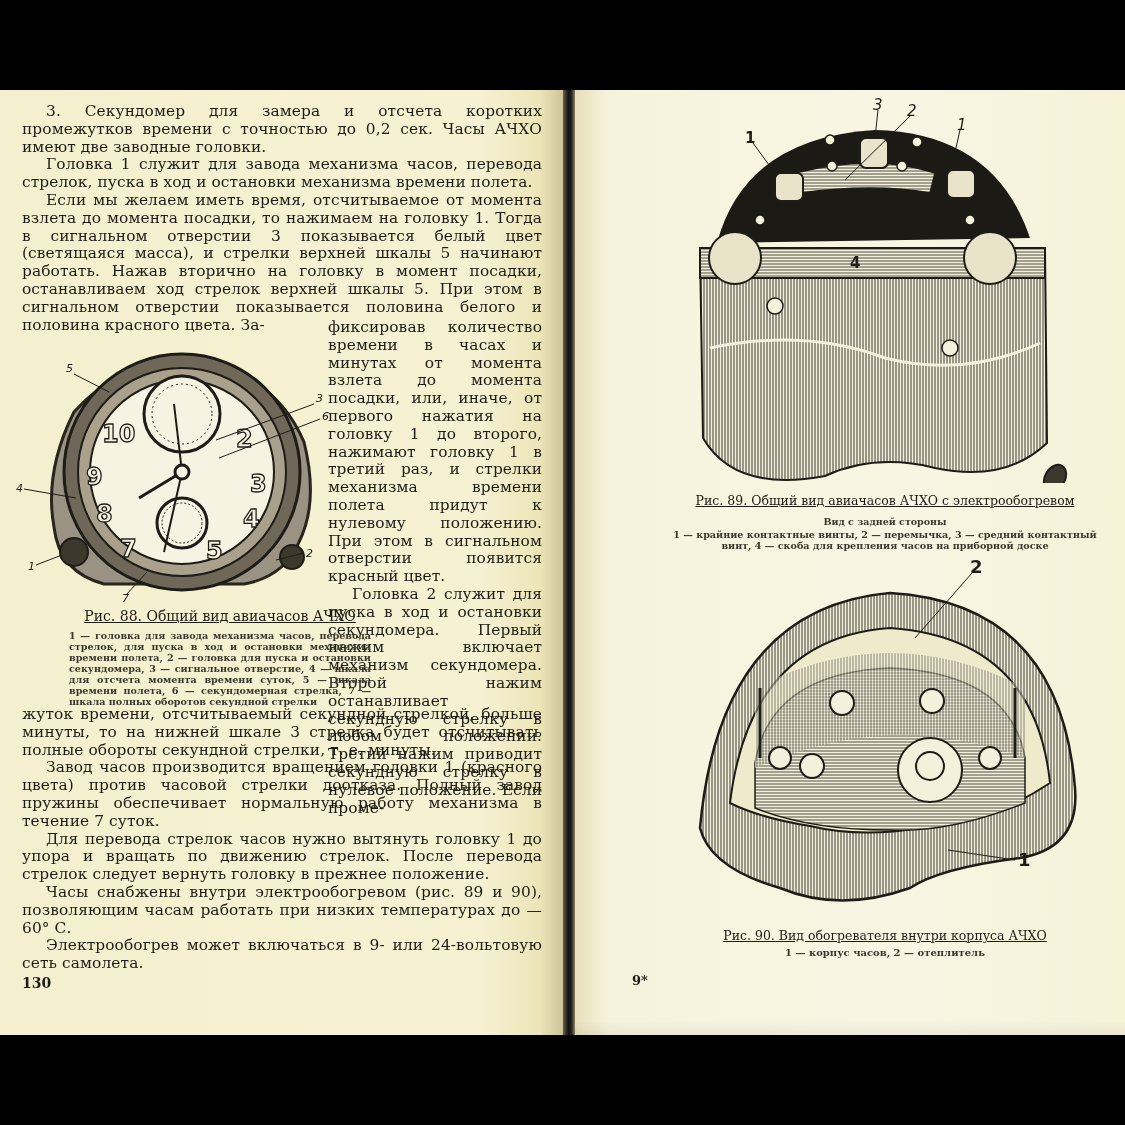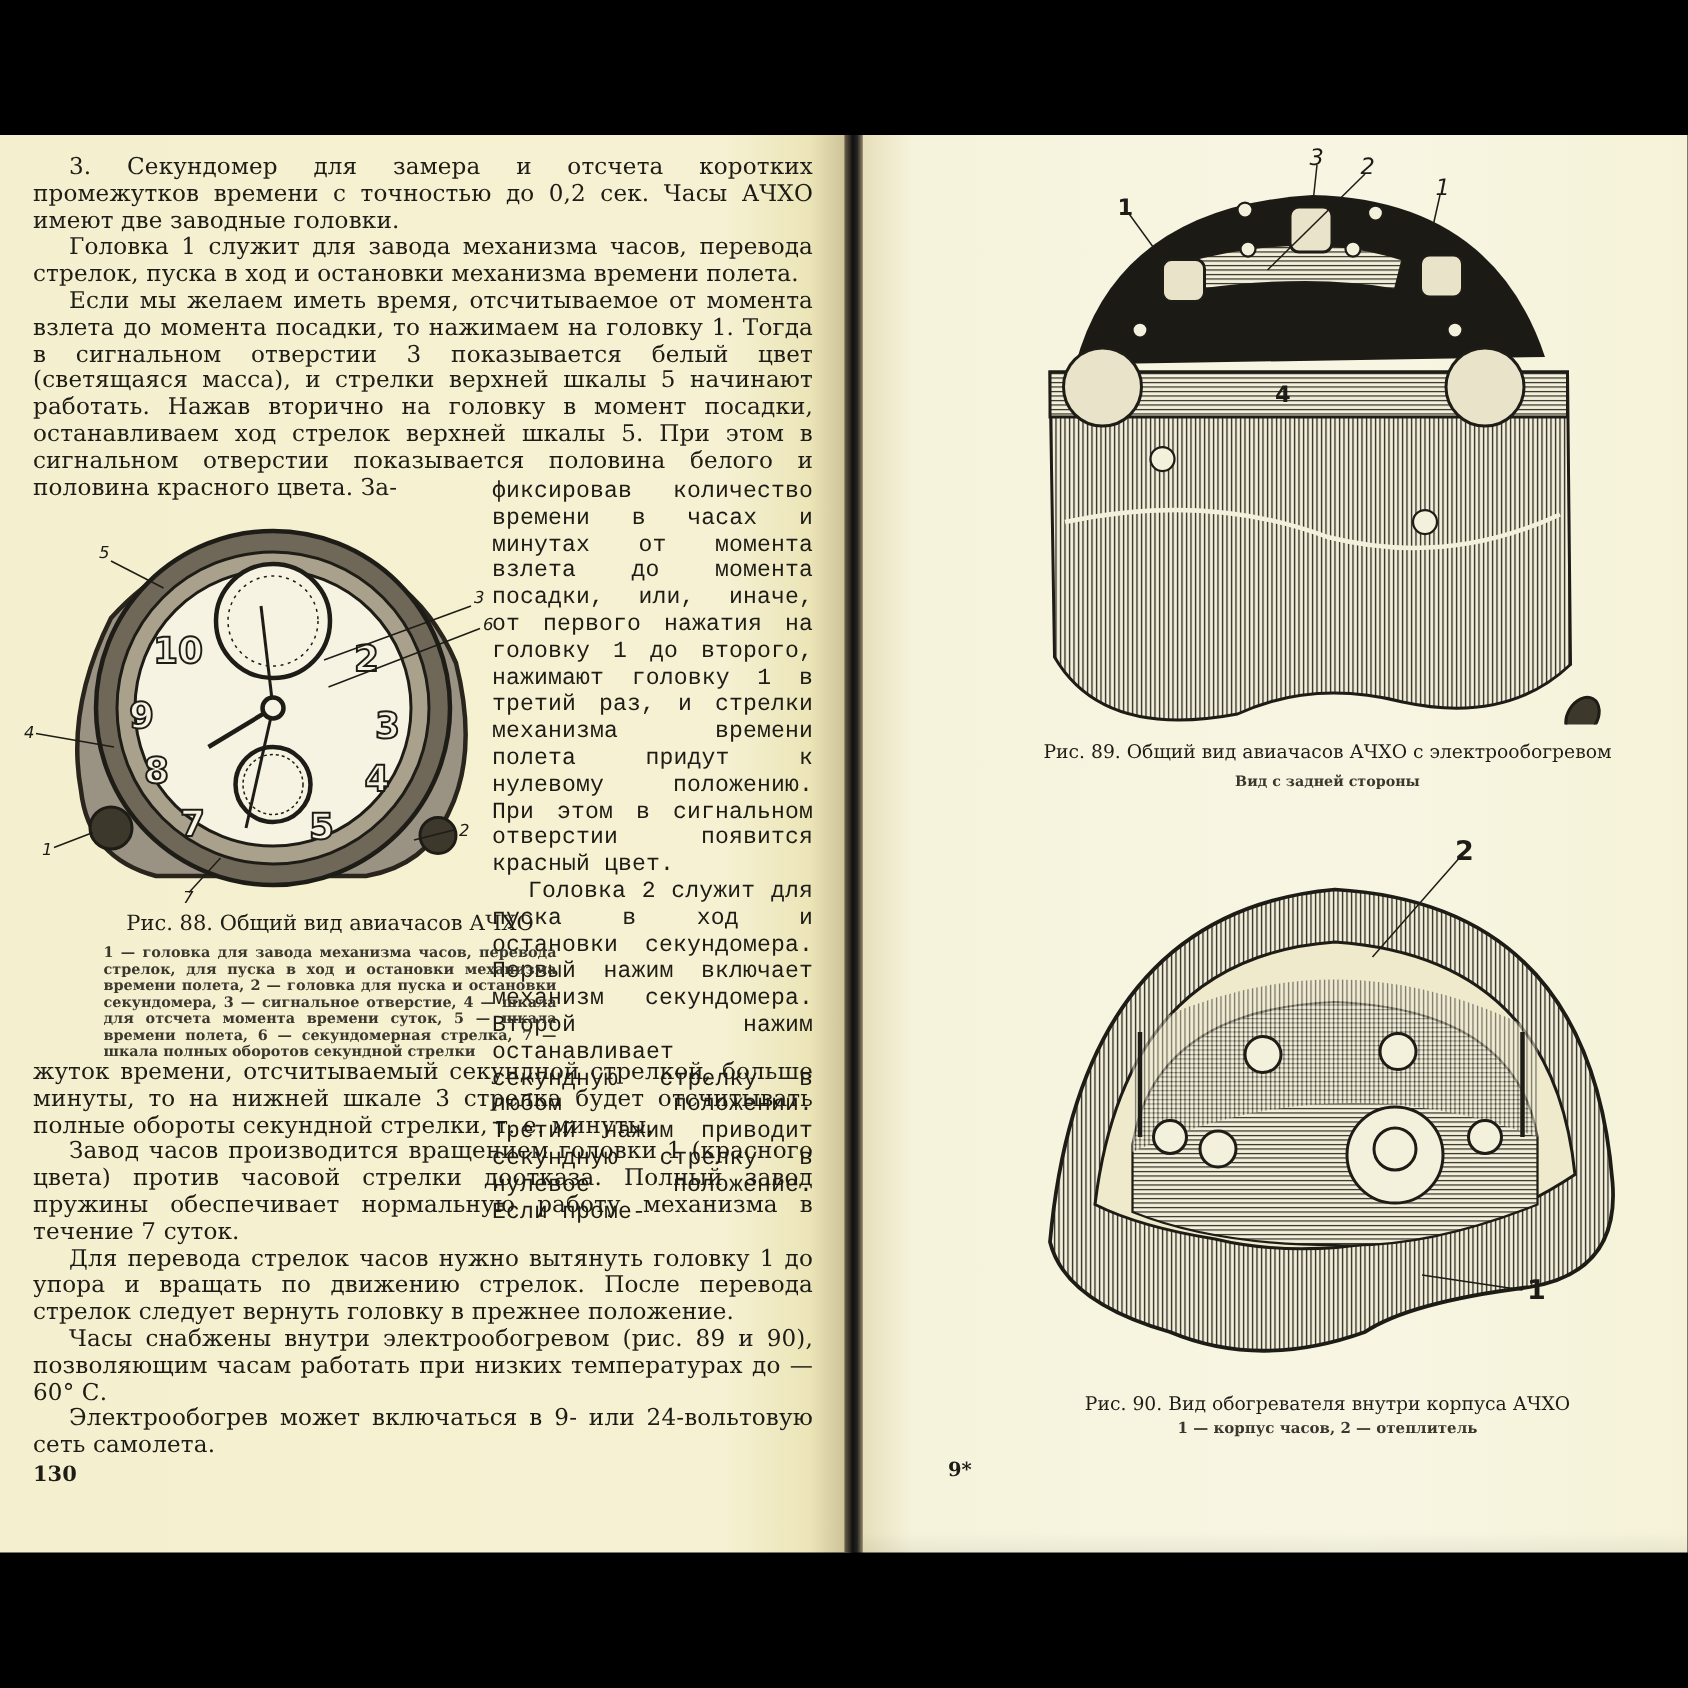--- a/index.html
+++ b/index.html
@@ -11,23 +11,23 @@
   .gutter { position:absolute; left:563px; top:0; width:12px; height:945px;
     background:linear-gradient(90deg,#6b6048,#111 45%,#222 70%,#8b8060); }
   .page-right { position:absolute; left:575px; top:0; width:550px; height:945px;
     background:linear-gradient(90deg,#e7dfba 0%,#f6f3dc 6%,#f8f6e3 60%,#f5f2d8 100%); }
   .page-right::after { content:""; position:absolute; left:0; right:0; bottom:0; height:14px;
     background:linear-gradient(180deg,rgba(0,0,0,0),rgba(0,0,0,0.05)); }
 
   .body-text { font-size:15.4px; line-height:17.8px; text-align:justify; letter-spacing:0.1px; }
   .para { text-indent:24px; margin:0; }
   .col-full { position:absolute; left:22px; width:520px; }
-  .col-right { position:absolute; left:328px; width:214px;font-family:Liberation Mono, monospace; }
+  .col-right { position:absolute; left:328px; width:214px; }
   .fig88 { position:absolute; left:18px; top:262px; width:310px;margin-left:47px; }
-  .cap-title { font-size:14px; text-align:center; margin:0; }
+  .cap-title { font-size:14px; text-align:center; margin:0;text-decoration:underline; }
   .cap-body { font-size:9.6px; line-height:11px; text-align:justify; margin:6px 4px 0 4px; font-weight:bold; color:#3a372e; }
   .cap-sub { font-size:10px; text-align:center; margin:5px 0 0 0; font-weight:bold; color:#3a372e; }
   .pagenum { position:absolute; font-weight:bold; font-size:14px; }
   .fig { position:absolute; }
   .lbl { font-family:"DejaVu Sans", sans-serif; font-style:italic; font-size:15px; fill:#1e1c16; }
 </style>
 </head>
 <body>
 
 <div class="spread">
@@ -156,20 +156,21 @@
         <text x="188" y="12" class="lbl">3</text>
         <text x="222" y="18" class="lbl">2</text>
         <text x="272" y="32" class="lbl">1</text>
         <text x="165" y="170" class="lbl" style="font-style:normal;font-weight:bold">4</text>
       </svg>
     </div>
 
     <div class="fig" style="left:80px; top:403px; width:460px;">
       <p class="cap-title" style="font-size:12.5px">Рис. 89. Общий вид авиачасов АЧХО с электрообогревом</p>
       <p class="cap-sub" style="font-size:9.5px;margin-top:8px">Вид с задней стороны</p>
+      <p class="cap-body" style="text-align:center;margin-top:2px">1 — крайние контактные винты, 2 — перемычка, 3 — средний контактный винт, 4 — скоба для крепления часов на приборной доске</p>
     </div>
 
     <div class="fig" style="left:115px; top:468px; width:400px; height:365px;">
       <svg width="400" height="365" viewBox="0 0 400 365">
         <path d="M10,270 Q30,50 200,35 Q370,45 385,230 Q390,290 330,300 Q250,310 220,330 Q150,355 90,330 Q20,310 10,270 Z" fill="url(#vlines)" stroke="#1e1c16" stroke-width="2.5"></path>
         <path d="M40,245 Q60,80 200,70 Q345,80 360,225 Q300,265 230,270 Q170,280 120,268 Q70,260 40,245 Z" fill="#efeacb" stroke="#1e1c16" stroke-width="2"></path>
         <path d="M65,205 Q80,115 200,110 Q320,115 335,200 L335,245 Q260,275 200,272 Q120,272 65,250 Z" fill="url(#hlines)" stroke="#1e1c16" stroke-width="1.5"></path>
         <path d="M65,130 Q200,60 335,130 L335,200 Q200,150 65,210 Z" fill="url(#vlines)" opacity="0.6"></path>
         <g fill="#f3f0dc" stroke="#1e1c16" stroke-width="2">
           <circle cx="152" cy="145" r="12"></circle>

